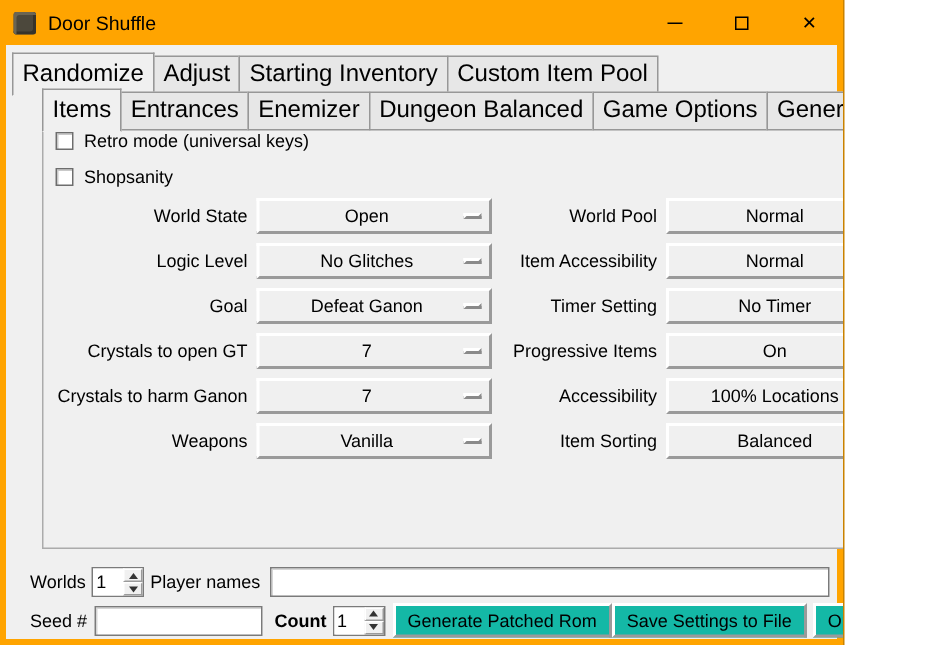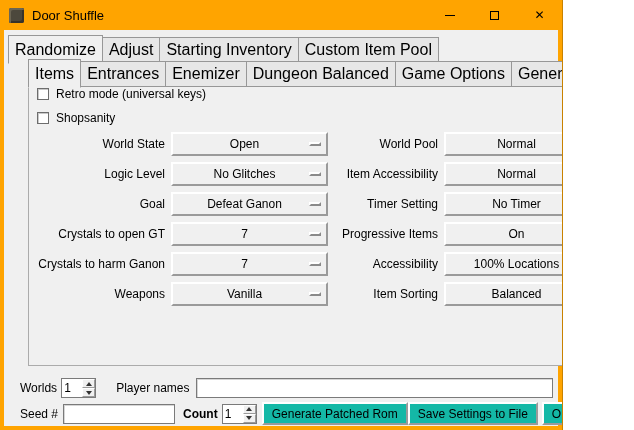--- a/index.html
+++ b/index.html
@@ -243,21 +243,21 @@
         <input class="spin-input" value="1" style="">
         <div class="spin-arrows">
           <div class="spin-btn">
               <span class="tri-up"></span>
             </div>
           <div class="spin-btn">
               <span class="tri-down"></span>
             </div>
         </div>
       </div>
-      <span class="lbl" style="margin-left:20px;">Player names</span>
+      <span class="lbl" style="margin-left:4px;">Player names</span>
       <input class="entry player-names" value="" style="">
     </div>
 
     <div class="bottom-row row2">
       <span class="lbl">Seed #</span>
       <input class="entry seed-entry" value="" style="">
       <span class="lbl count-lbl">Count</span>
       <div class="spinbox">
         <input class="spin-input" value="1" style="">
         <div class="spin-arrows">

